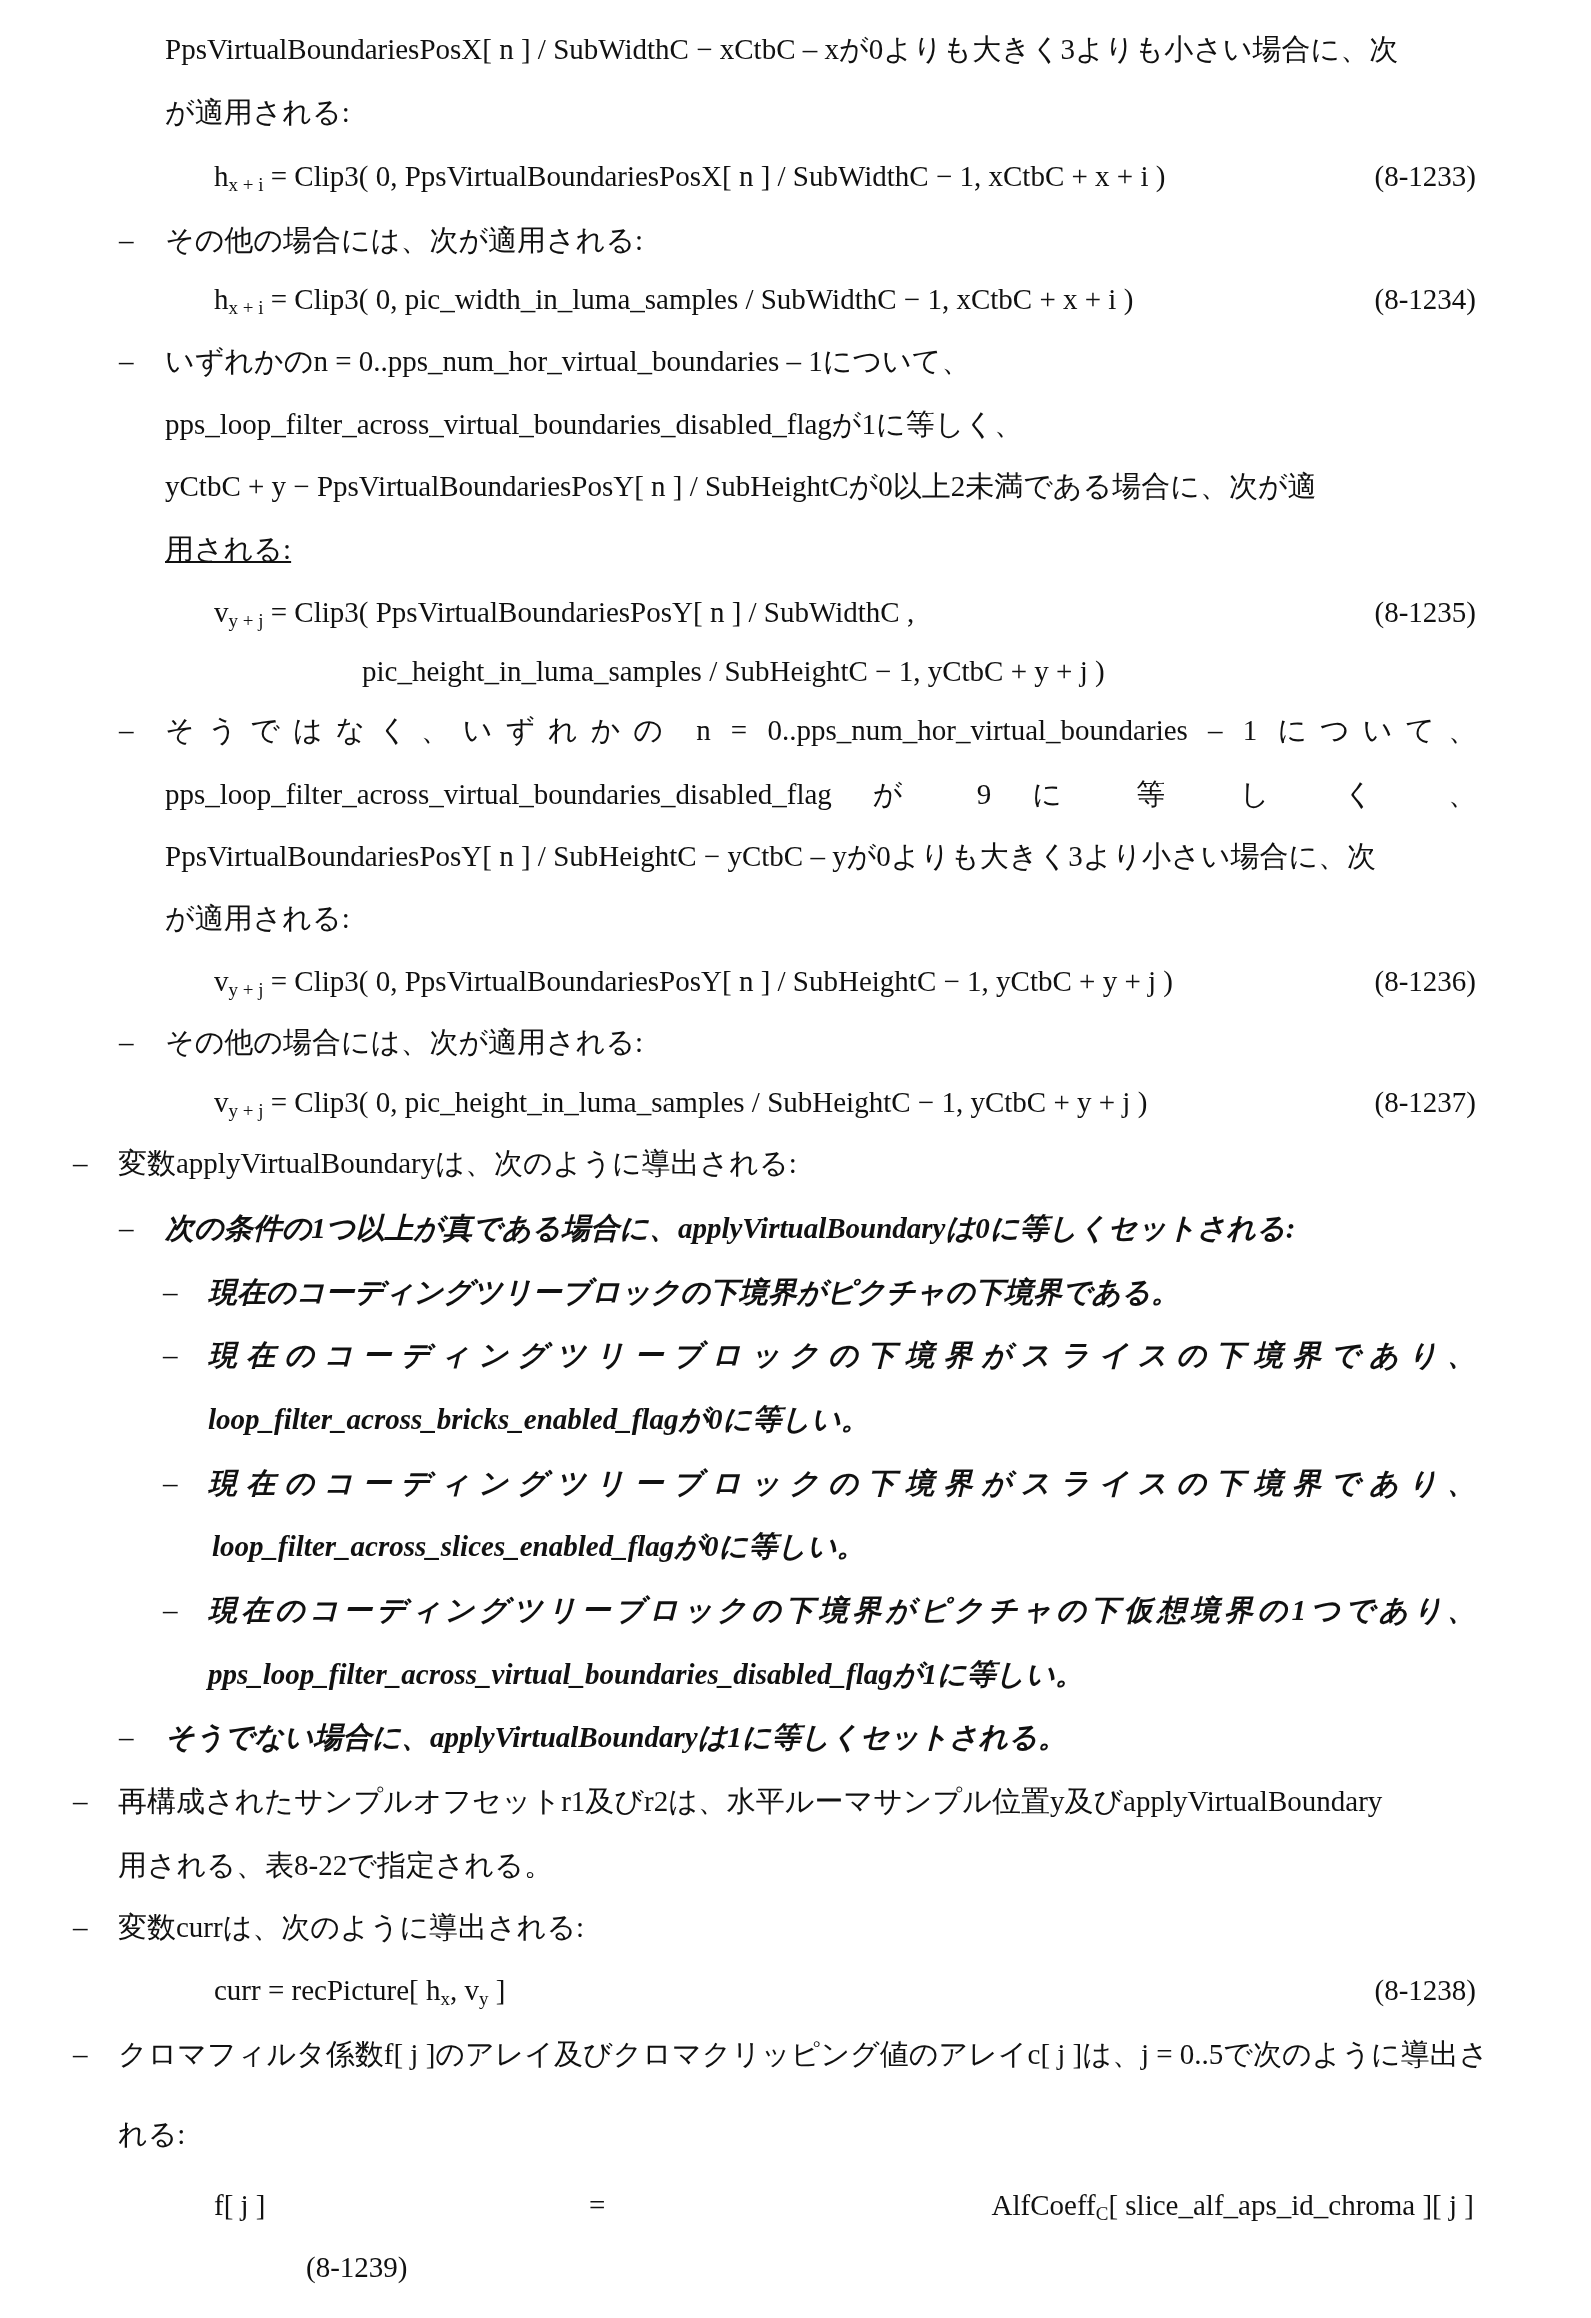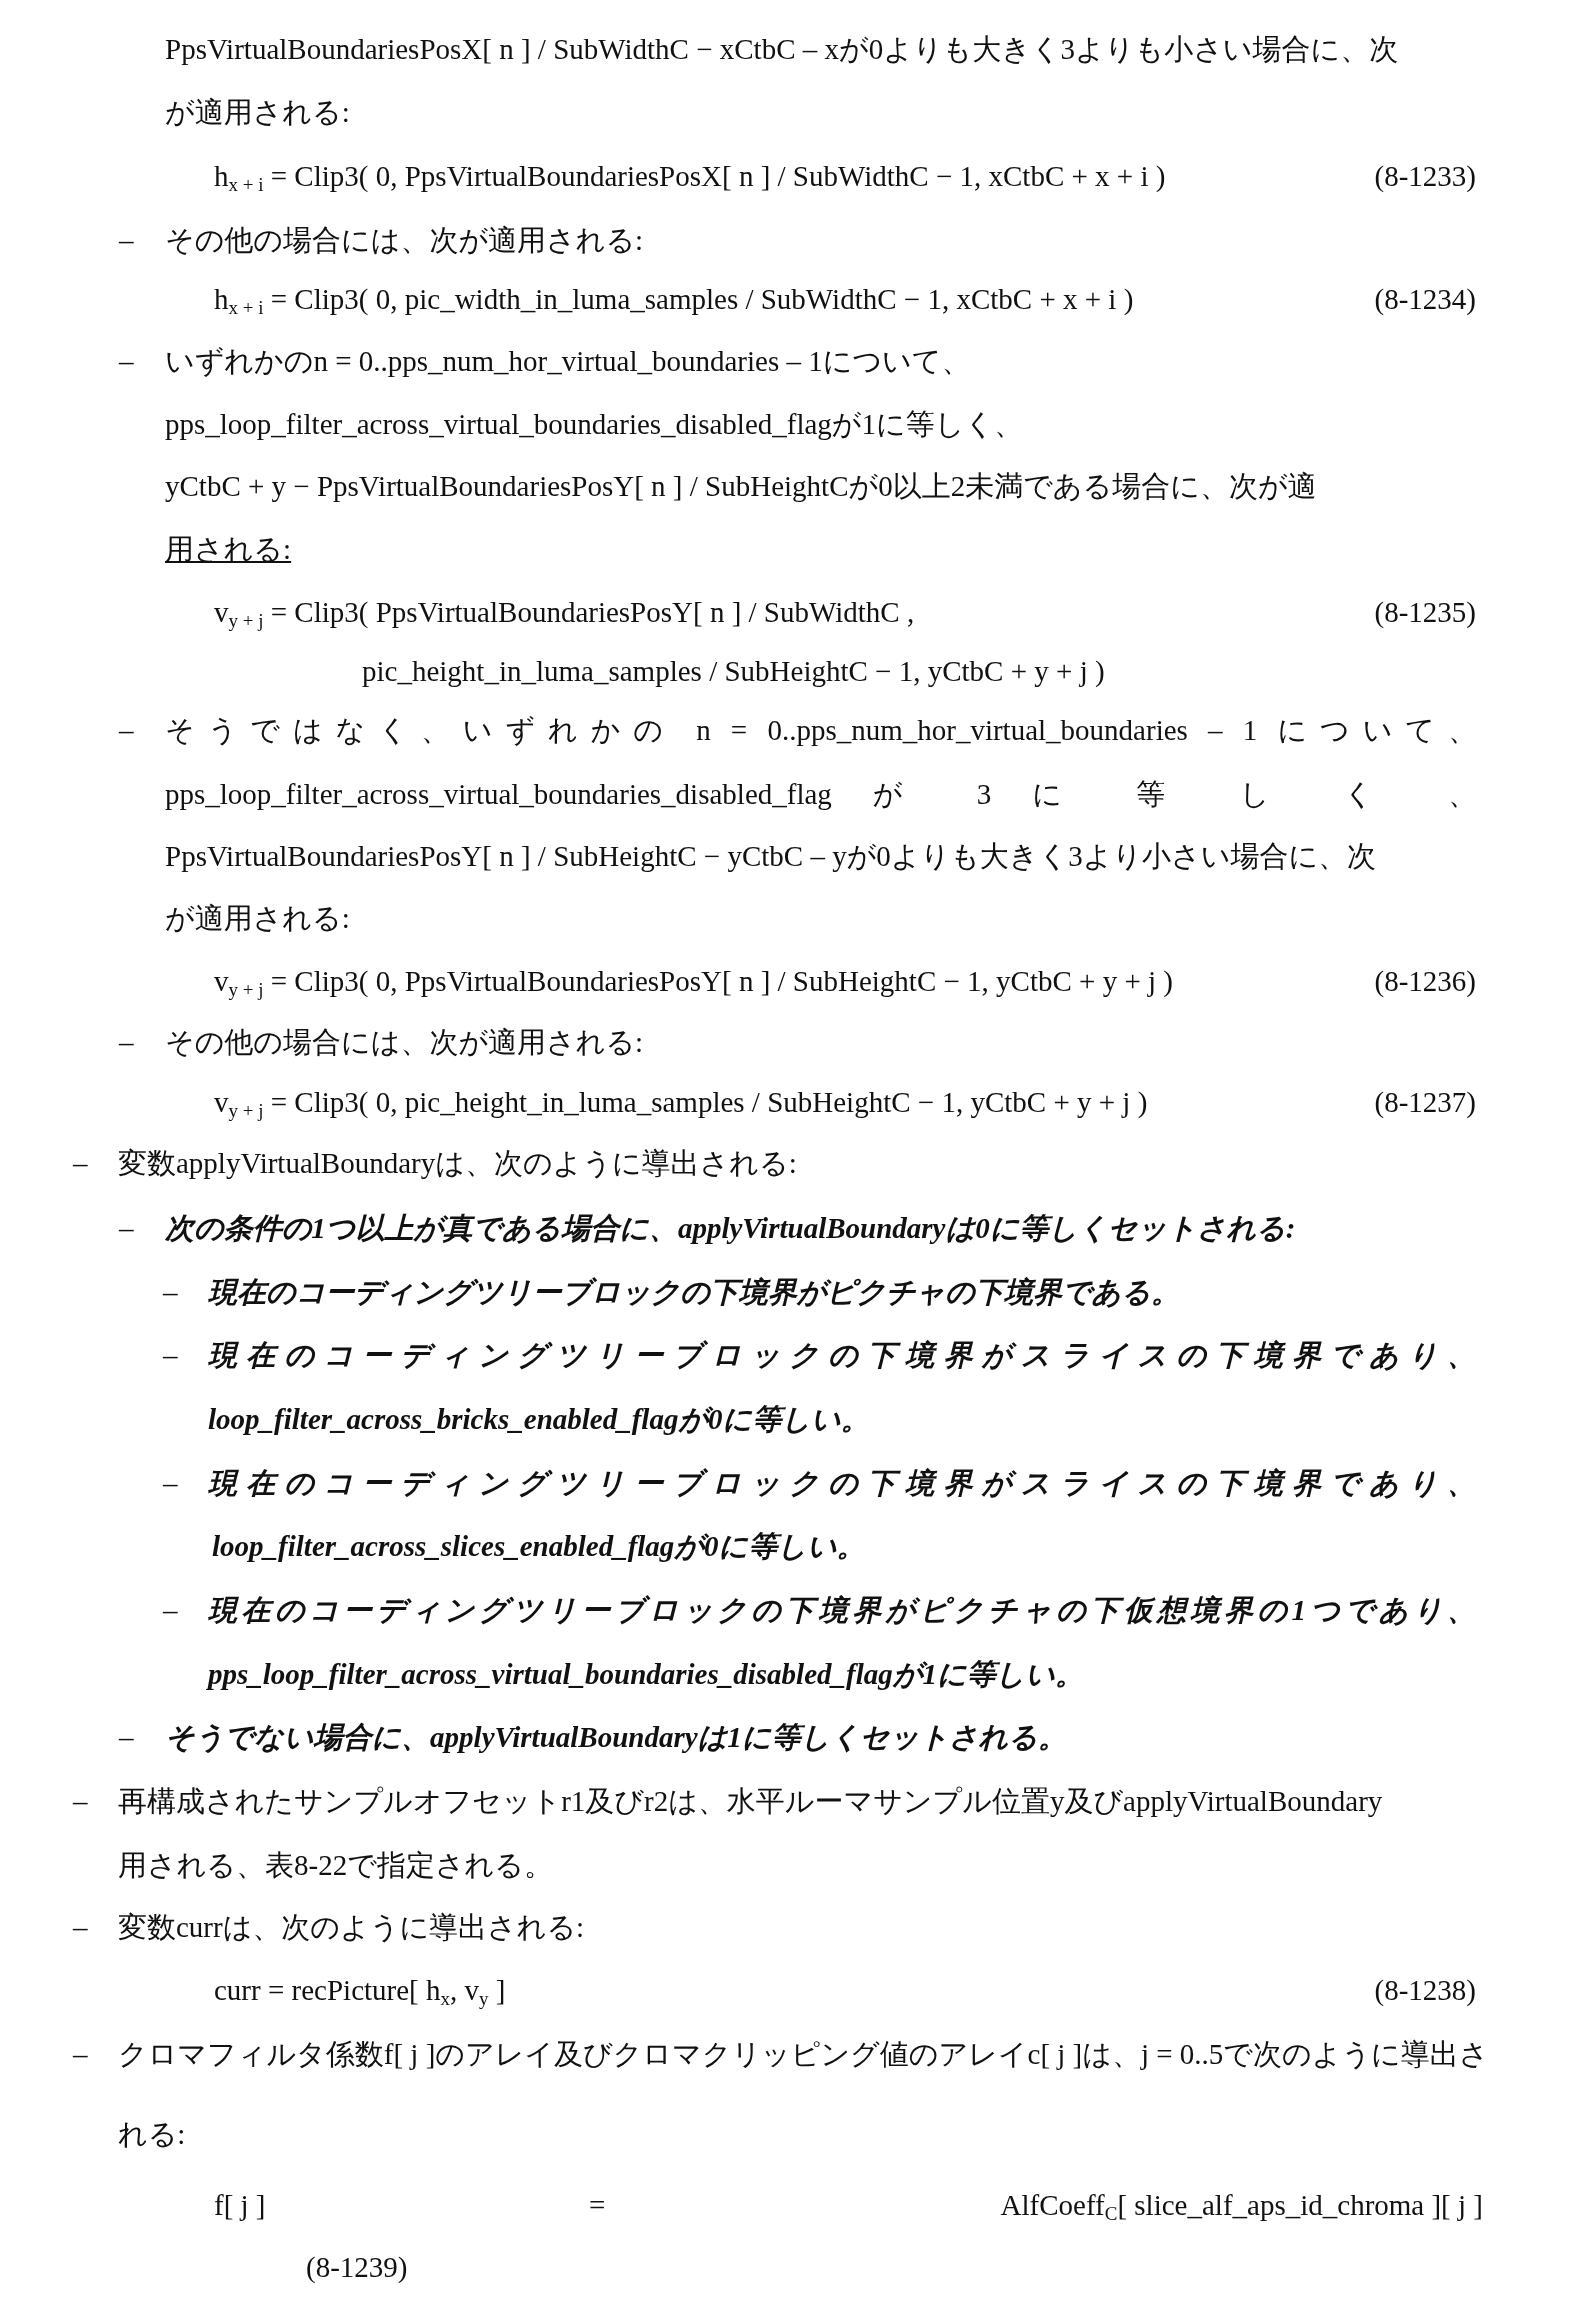--- a/index.html
+++ b/index.html
@@ -27,21 +27,21 @@
     <div class="dash" style="top: 344px; left: 119px;">–</div>
     <div class="ln" style="top: 344px; left: 165px;">いずれかのn = 0..pps_num_hor_virtual_boundaries – 1について、</div>
     <div class="ln" style="top: 407px; left: 165px;">pps_loop_filter_across_virtual_boundaries_disabled_flagが1に等しく、</div>
     <div class="ln" style="top: 469px; left: 165px;">yCtbC + y − PpsVirtualBoundariesPosY[ n ] / SubHeightCが0以上2未満である場合に、次が適</div>
     <div class="ln" style="top: 532px; left: 165px; text-decoration: underline;">用される:</div>
     <div class="ln" style="top: 595px; left: 214px;"><span>v</span><sub>y + j</sub><span> = Clip3( PpsVirtualBoundariesPosY[ n ] / SubWidthC ,</span></div>
     <div class="eqn" style="top: 595px;">(8-1235)</div>
     <div class="ln" style="top: 654px; left: 362px;">pic_height_in_luma_samples / SubHeightC − 1, yCtbC + y + j )</div>
     <div class="dash" style="top: 713px; left: 119px;">–</div>
     <div class="ln just" style="top: 713px; left: 165px; width: 1312px;">そうではなく、いずれかの n = 0..pps_num_hor_virtual_boundaries – 1 について、</div>
-    <div class="ln just" style="top: 777px; left: 165px; width: 1312px;">pps_loop_filter_across_virtual_boundaries_disabled_flag が 3 に 等 し く 、</div>
+    <div class="ln just" style="top: 777px; left: 165px; width: 1312px;">pps_loop_filter_across_virtual_boundaries_disabled_flag が 9 に 等 し く 、</div>
     <div class="ln" style="top: 839px; left: 165px;">PpsVirtualBoundariesPosY[ n ] / SubHeightC − yCtbC – yが0よりも大きく3より小さい場合に、次</div>
     <div class="ln" style="top: 901px; left: 165px;">が適用される:</div>
     <div class="ln" style="top: 964px; left: 214px;"><span>v</span><sub>y + j</sub><span> = Clip3( 0, PpsVirtualBoundariesPosY[ n ] / SubHeightC − 1, yCtbC + y + j )</span></div>
     <div class="eqn" style="top: 964px;">(8-1236)</div>
     <div class="dash" style="top: 1025px; left: 119px;">–</div>
     <div class="ln" style="top: 1025px; left: 165px;">その他の場合には、次が適用される:</div>
     <div class="ln" style="top: 1085px; left: 214px;"><span>v</span><sub>y + j</sub><span> = Clip3( 0, pic_height_in_luma_samples / SubHeightC − 1, yCtbC + y + j )</span></div>
     <div class="eqn" style="top: 1085px;">(8-1237)</div>
     <div class="dash" style="top: 1146px; left: 73px;">–</div>
     <div class="ln" style="top: 1146px; left: 118px;">変数applyVirtualBoundaryは、次のように導出される:</div>
@@ -67,15 +67,15 @@
     <div class="ln" style="top: 1910px; left: 118px;">変数currは、次のように導出される:</div>
     <div class="ln" style="top: 1973px; left: 214px;"><span>curr = recPicture[ h</span><sub>x</sub><span>, v</span><sub>y</sub><span> ]</span></div>
     <div class="eqn" style="top: 1973px;">(8-1238)</div>
     <div class="dash" style="top: 2037px; left: 73px;">–</div>
     <div class="ln" style="top: 2037px; left: 118px;">クロマフィルタ係数f[ j ]のアレイ及びクロマクリッピング値のアレイc[ j ]は、j = 0..5で次のように導出さ</div>
     <div class="ln" style="top: 2117px; left: 118px;">れる:</div>
   </div>
 
 <div class="ln" style="top:2188px;left:214px;">f[ j ]</div>
 <div class="ln" style="top:2188px;left:589px;">=</div>
-<div class="ln" style="top:2188px;right:108px;margin-left:40px;"><span>AlfCoeff</span><sub>C</sub><span>[ slice_alf_aps_id_chroma ][ j ]</span></div>
+<div class="ln" style="top:2188px;right:117px;margin-left:40px;"><span>AlfCoeff</span><sub>C</sub><span>[ slice_alf_aps_id_chroma ][ j ]</span></div>
 <div class="ln" style="top:2250px;left:306px;">(8-1239)</div>
 
 
 </body></html>

